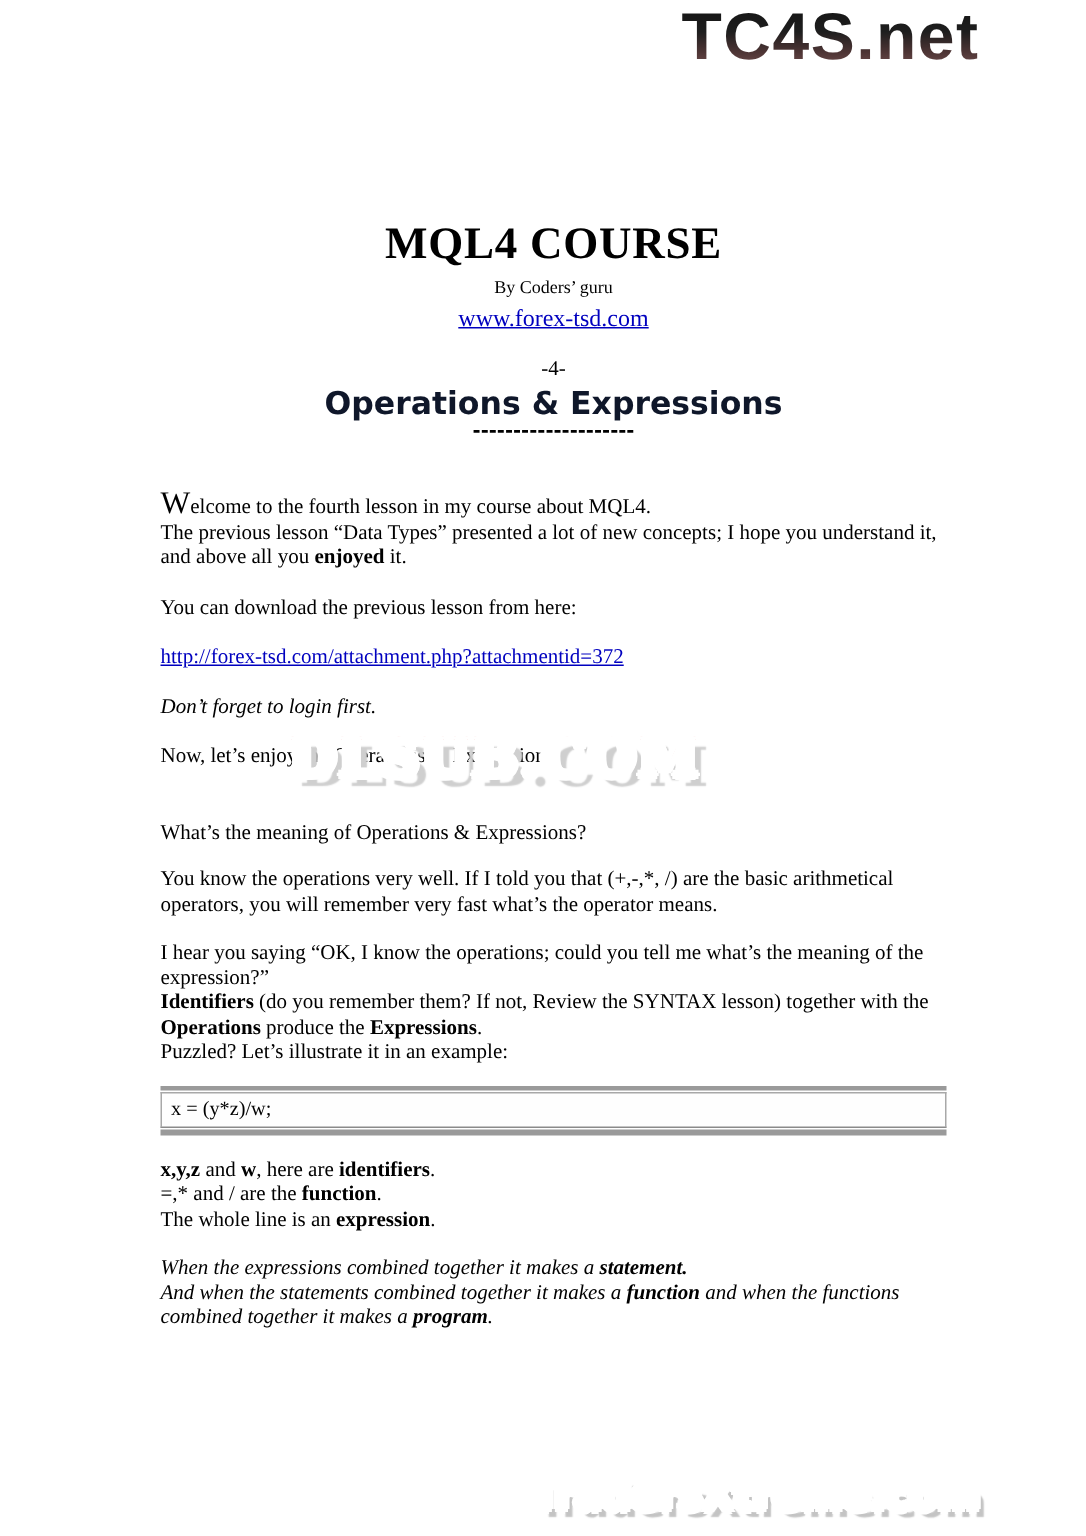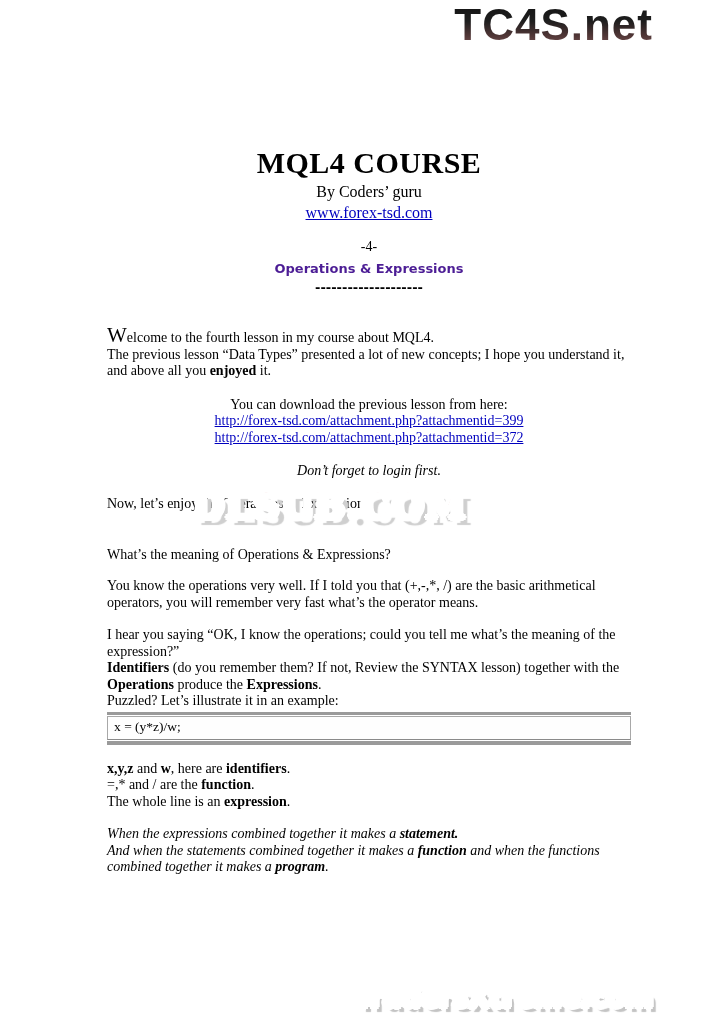--- a/index.html
+++ b/index.html
@@ -11,40 +11,40 @@
         font-family:"Liberation Sans",sans-serif;font-weight:bold;font-size:44px;
         letter-spacing:1px;line-height:1.1;
         background:linear-gradient(180deg,#131313 0%,#1e1e1e 42%,#503636 72%,#7d5858 100%);
         -webkit-background-clip:text;background-clip:text;color:transparent;}
 
   
   .doc{position:absolute;left:107px;top:16px;width:524px;font-size:14px;line-height:16.5px;}
 
   .head{text-align:center;padding-top:131px;}
   .h-title{font-size:30px;line-height:32px;font-weight:bold;letter-spacing:.5px;}
-  .h-byline{font-size:16px;line-height:19px;margin-top:3px;}
+  .h-byline{font-size:12px;line-height:19px;margin-top:3px;}
   .h-link{font-size:16px;line-height:19px;margin-top:2px;}
   .h-link a{color:#0000bf;text-decoration:underline;text-align:center;}
   .h-num{font-size:14px;line-height:17px;margin-top:16px;}
   .h-sub{font-family:"DejaVu Sans","Liberation Sans",sans-serif;font-weight:bold;
-         font-size:13px;line-height:22px;margin-top:3px;color:#4c1d95;}
+         font-size:21px;line-height:22px;margin-top:3px;color:#0f172a;}
   .h-rule{font-family:"DejaVu Sans","Liberation Sans",sans-serif;font-weight:bold;
           font-size:13px;line-height:15px;}
 
   p{margin:0;}
   .p-intro{margin-top:30px;}
   .dropcap{font-size:21px;line-height:1;}
-  .p-down{margin-top:17px;text-align:center;}
+  .p-down{margin-top:17px;}
   .p-down a{color:#0000bf;text-decoration:underline;}
   .note-italic{font-style:italic;}
   .p-enjoy{margin-top:17px;}
   .h-meaning{margin-top:34px;font-weight:normal;}
   .p-know{margin-top:15px;}
   .p-hear{margin-top:16px;}
-  .codebox{margin-top:2px;border-top:3px solid #9a9a9a;border-bottom:4px solid #9a9a9a;padding:1px 0;}
+  .codebox{margin-top:13px;border-top:3px solid #9a9a9a;border-bottom:4px solid #9a9a9a;padding:1px 0;}
   .codebox-inner{border:1px solid #a8a8a8;border-bottom-color:#8a8a8a;background:#fefefe;
                  padding:2px 6px 4px;font-size:13.5px;line-height:16px;}
   .p-explain{margin-top:16px;}
   .p-closing{margin-top:16px;font-style:italic;}
 
   
   .watermark{position:absolute;top:486px;left:50%;transform:translateX(-50%);
         font-family:"DejaVu Serif","Liberation Serif",serif;font-weight:bold;
         font-size:36px;line-height:1.1;letter-spacing:2px;white-space:nowrap;
         background:linear-gradient(180deg,#e05050 0%,#d32222 38%,#b60f0f 78%,#a60c0c 100%);
@@ -78,21 +78,21 @@
       <div class="h-link"><a href="#">www.forex-tsd.com</a></div>
       <div class="h-num">-4-</div>
       <div class="h-sub">Operations &amp; Expressions</div>
       <div class="h-rule">--------------------</div>
     </div>
 
     <p class="p-intro"><span class="dropcap">W</span><span>elcome to the fourth lesson in my course about MQL4.</span><br>
       <span>The previous lesson “Data Types” presented a lot of new concepts; I hope you understand it, and above all you </span><b>enjoyed</b><span> it.</span></p>
 
     <p class="p-down"><span>You can download the previous lesson from here:</span><br>
-      <a href="#">http://forex-tsd.com/attachment.php?attachmentid=399</a><br>
+      <br>
       <a href="#">http://forex-tsd.com/attachment.php?attachmentid=372</a><br>
       <br>
       <span class="note-italic">Don’t forget to login first.</span></p>
 
     <p class="p-enjoy">Now, let’s enjoy the Operations &amp; Expressions.</p>
 
     <p class="h-meaning">What’s the meaning of Operations &amp; Expressions?</p>
 
     <p class="p-know">You know the operations very well. If I told you that (+,-,*, /) are the basic arithmetical operators, you will remember very fast what’s the operator means.</p>
 

